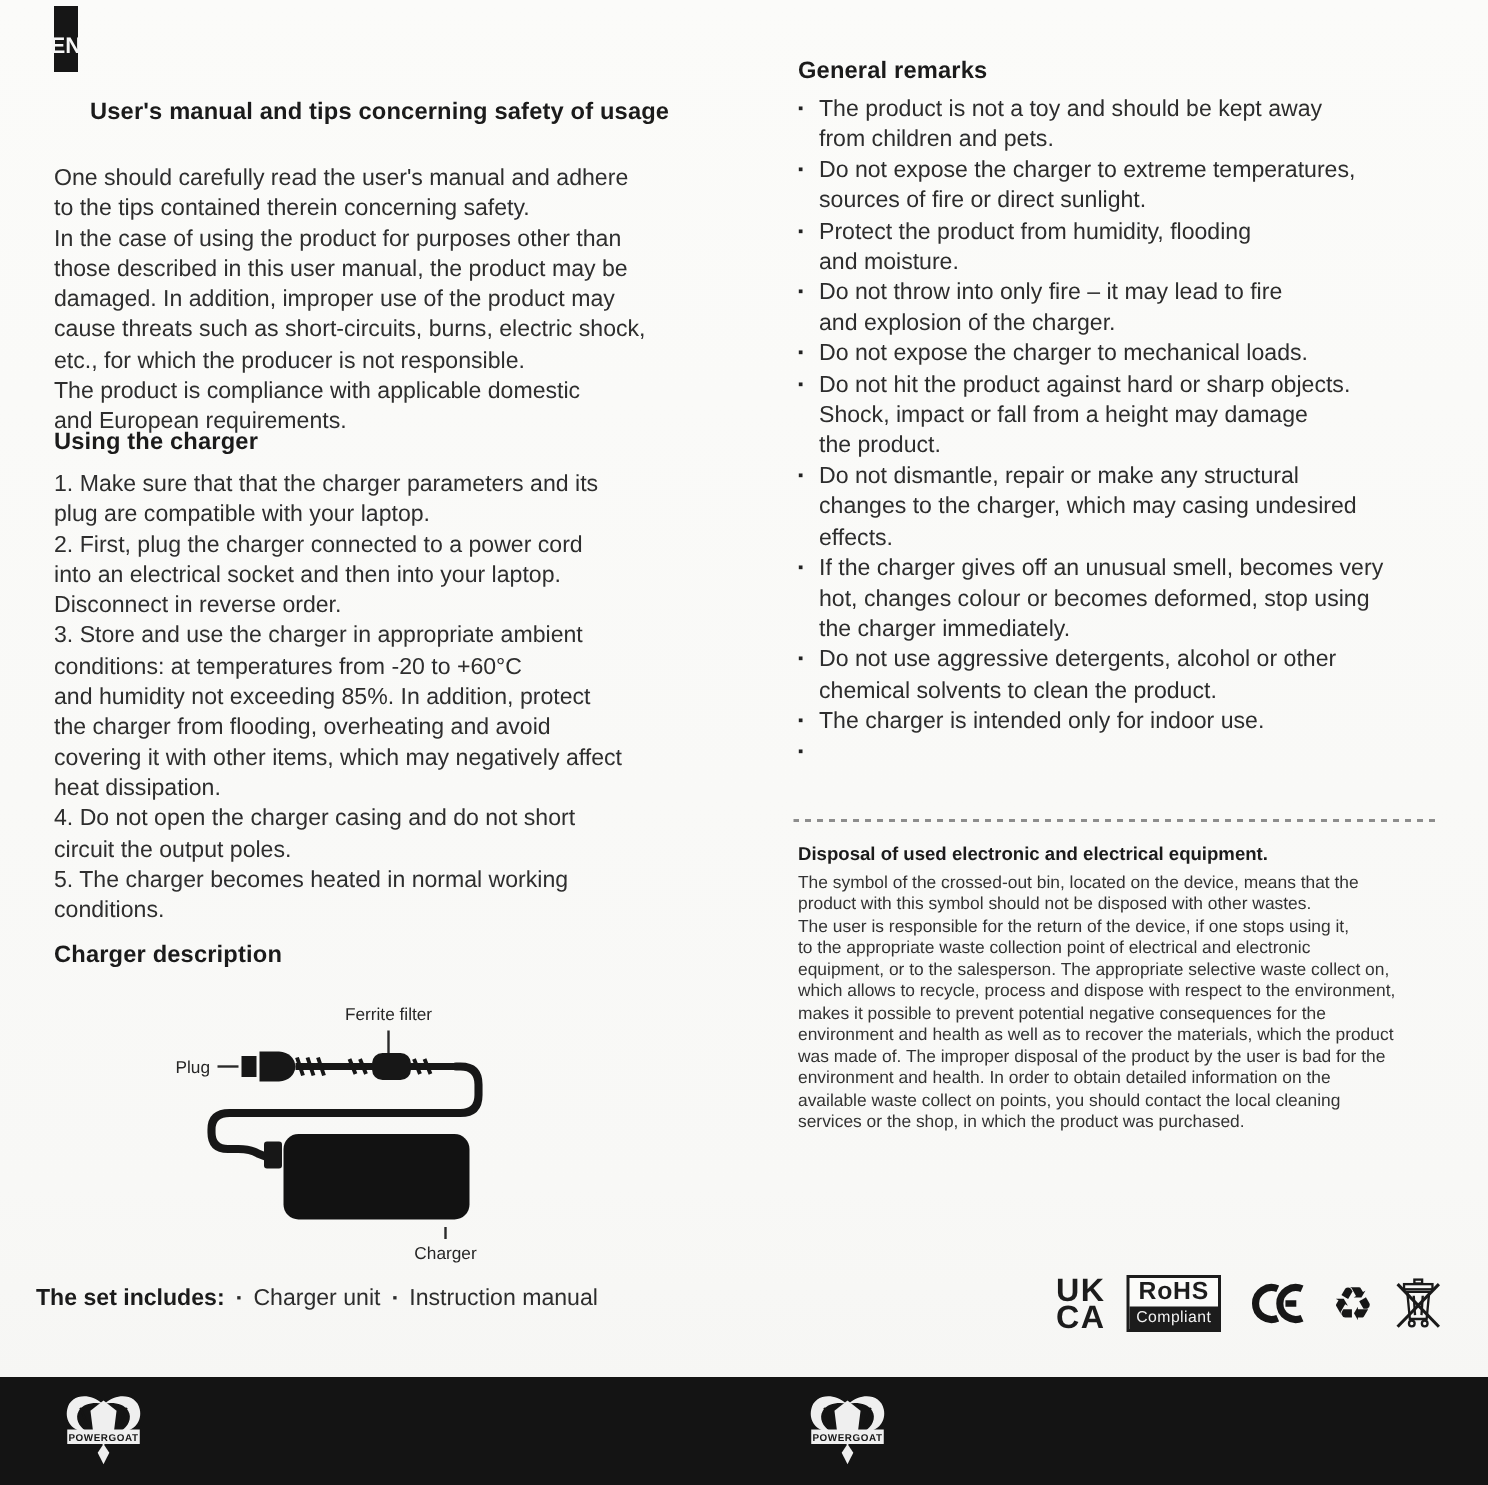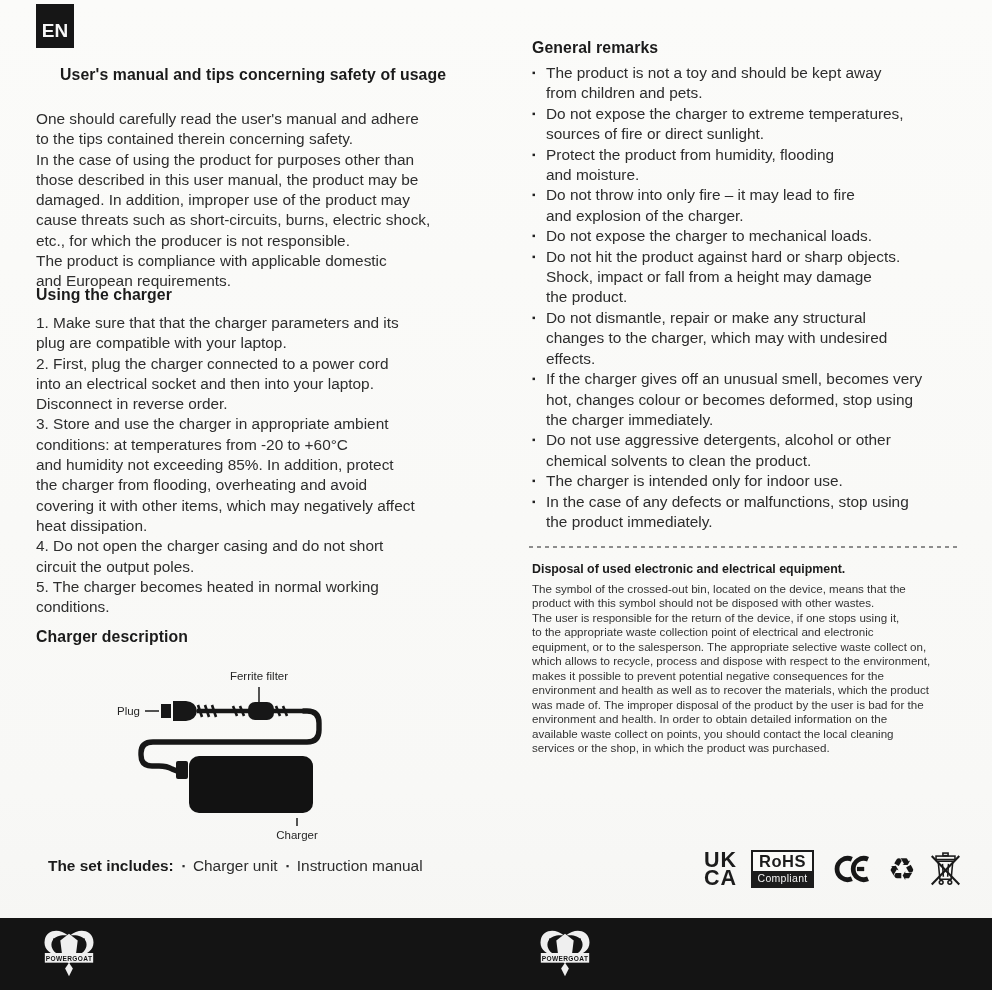--- a/index.html
+++ b/index.html
@@ -22,24 +22,24 @@
     letter-spacing: 0.1px;
     text-align: center;
   }
   .body-text {
     font-size: 15.4px;
     line-height: 20.3px;
     color: #2e2e2e;
   }
   .en-badge {
     left: 36px; top: 4px;
-    width: 38px; height: 44px;
+    width: 16px; height: 44px;
     background: #161616;
     color: #f6f6f6;
-    font-size: 19px; font-weight: 700;
+    font-size: 15px; font-weight: 700;
     display: flex; align-items: center; justify-content: center;
     padding-top: 9px; box-sizing: border-box;
   }
   
   .bullets { left: 532px; top: 63px; width: 430px; }
   .bullet-row { display: flex; }
   .bullet-marker {
     width: 14px;
     flex: 0 0 14px;
     font-size: 10px;
@@ -57,21 +57,21 @@
     font-size: 12.4px;
     font-weight: 700;
     color: #1b1b1b;
   }
   .small-text {
     font-size: 11.6px;
     line-height: 14.45px;
     color: #333;
   }
   
-  .set-line { left: 48px; top: 857px; font-size: 15.4px; display: flex; align-items: baseline; gap: 8px; }
+  .set-line { left: 24px; top: 857px; font-size: 15.4px; display: flex; align-items: baseline; gap: 8px; }
   .set-label { font-weight: 700; color: #1b1b1b; }
   .set-bullet { font-size: 9px; position: relative; top: -2px; }
   
   .certs {
     left: 704px; top: 846px;
     display: flex; align-items: center; gap: 14px; height: 46px;
   }
   .ukca {
     font-size: 21.5px; font-weight: 800; line-height: 18.5px;
     letter-spacing: 1px; color: #1c1c1c;
@@ -202,42 +202,40 @@
     </div>
     <div class="bullet-row">
       <span class="bullet-marker">▪</span>
       <span class="bullet-text pre">Do not hit the product against hard or sharp objects.
 Shock, impact or fall from a height may damage
 the product.</span>
     </div>
     <div class="bullet-row">
       <span class="bullet-marker">▪</span>
       <span class="bullet-text pre">Do not dismantle, repair or make any structural
-changes to the charger, which may with undesired
+changes to the charger, which may casing undesired
 effects.</span>
     </div>
     <div class="bullet-row">
       <span class="bullet-marker">▪</span>
       <span class="bullet-text pre">If the charger gives off an unusual smell, becomes very
 hot, changes colour or becomes deformed, stop using
 the charger immediately.</span>
     </div>
     <div class="bullet-row">
       <span class="bullet-marker">▪</span>
       <span class="bullet-text pre">Do not use aggressive detergents, alcohol or other
 chemical solvents to clean the product.</span>
     </div>
     <div class="bullet-row">
       <span class="bullet-marker">▪</span>
       <span class="bullet-text pre">The charger is intended only for indoor use.</span>
     </div>
     <div class="bullet-row">
       <span class="bullet-marker">▪</span>
-      <span class="bullet-text pre">In the case of any defects or malfunctions, stop using
-the product immediately.</span>
     </div>
   </div>
 
   <div class="abs dash-sep"></div>
 
   <h3 class="abs small-h" style="left:532px; top:562px;">Disposal of used electronic and electrical equipment.</h3>
 
   <div class="abs certs">
     <div class="ukca">
       <div>UK</div>

